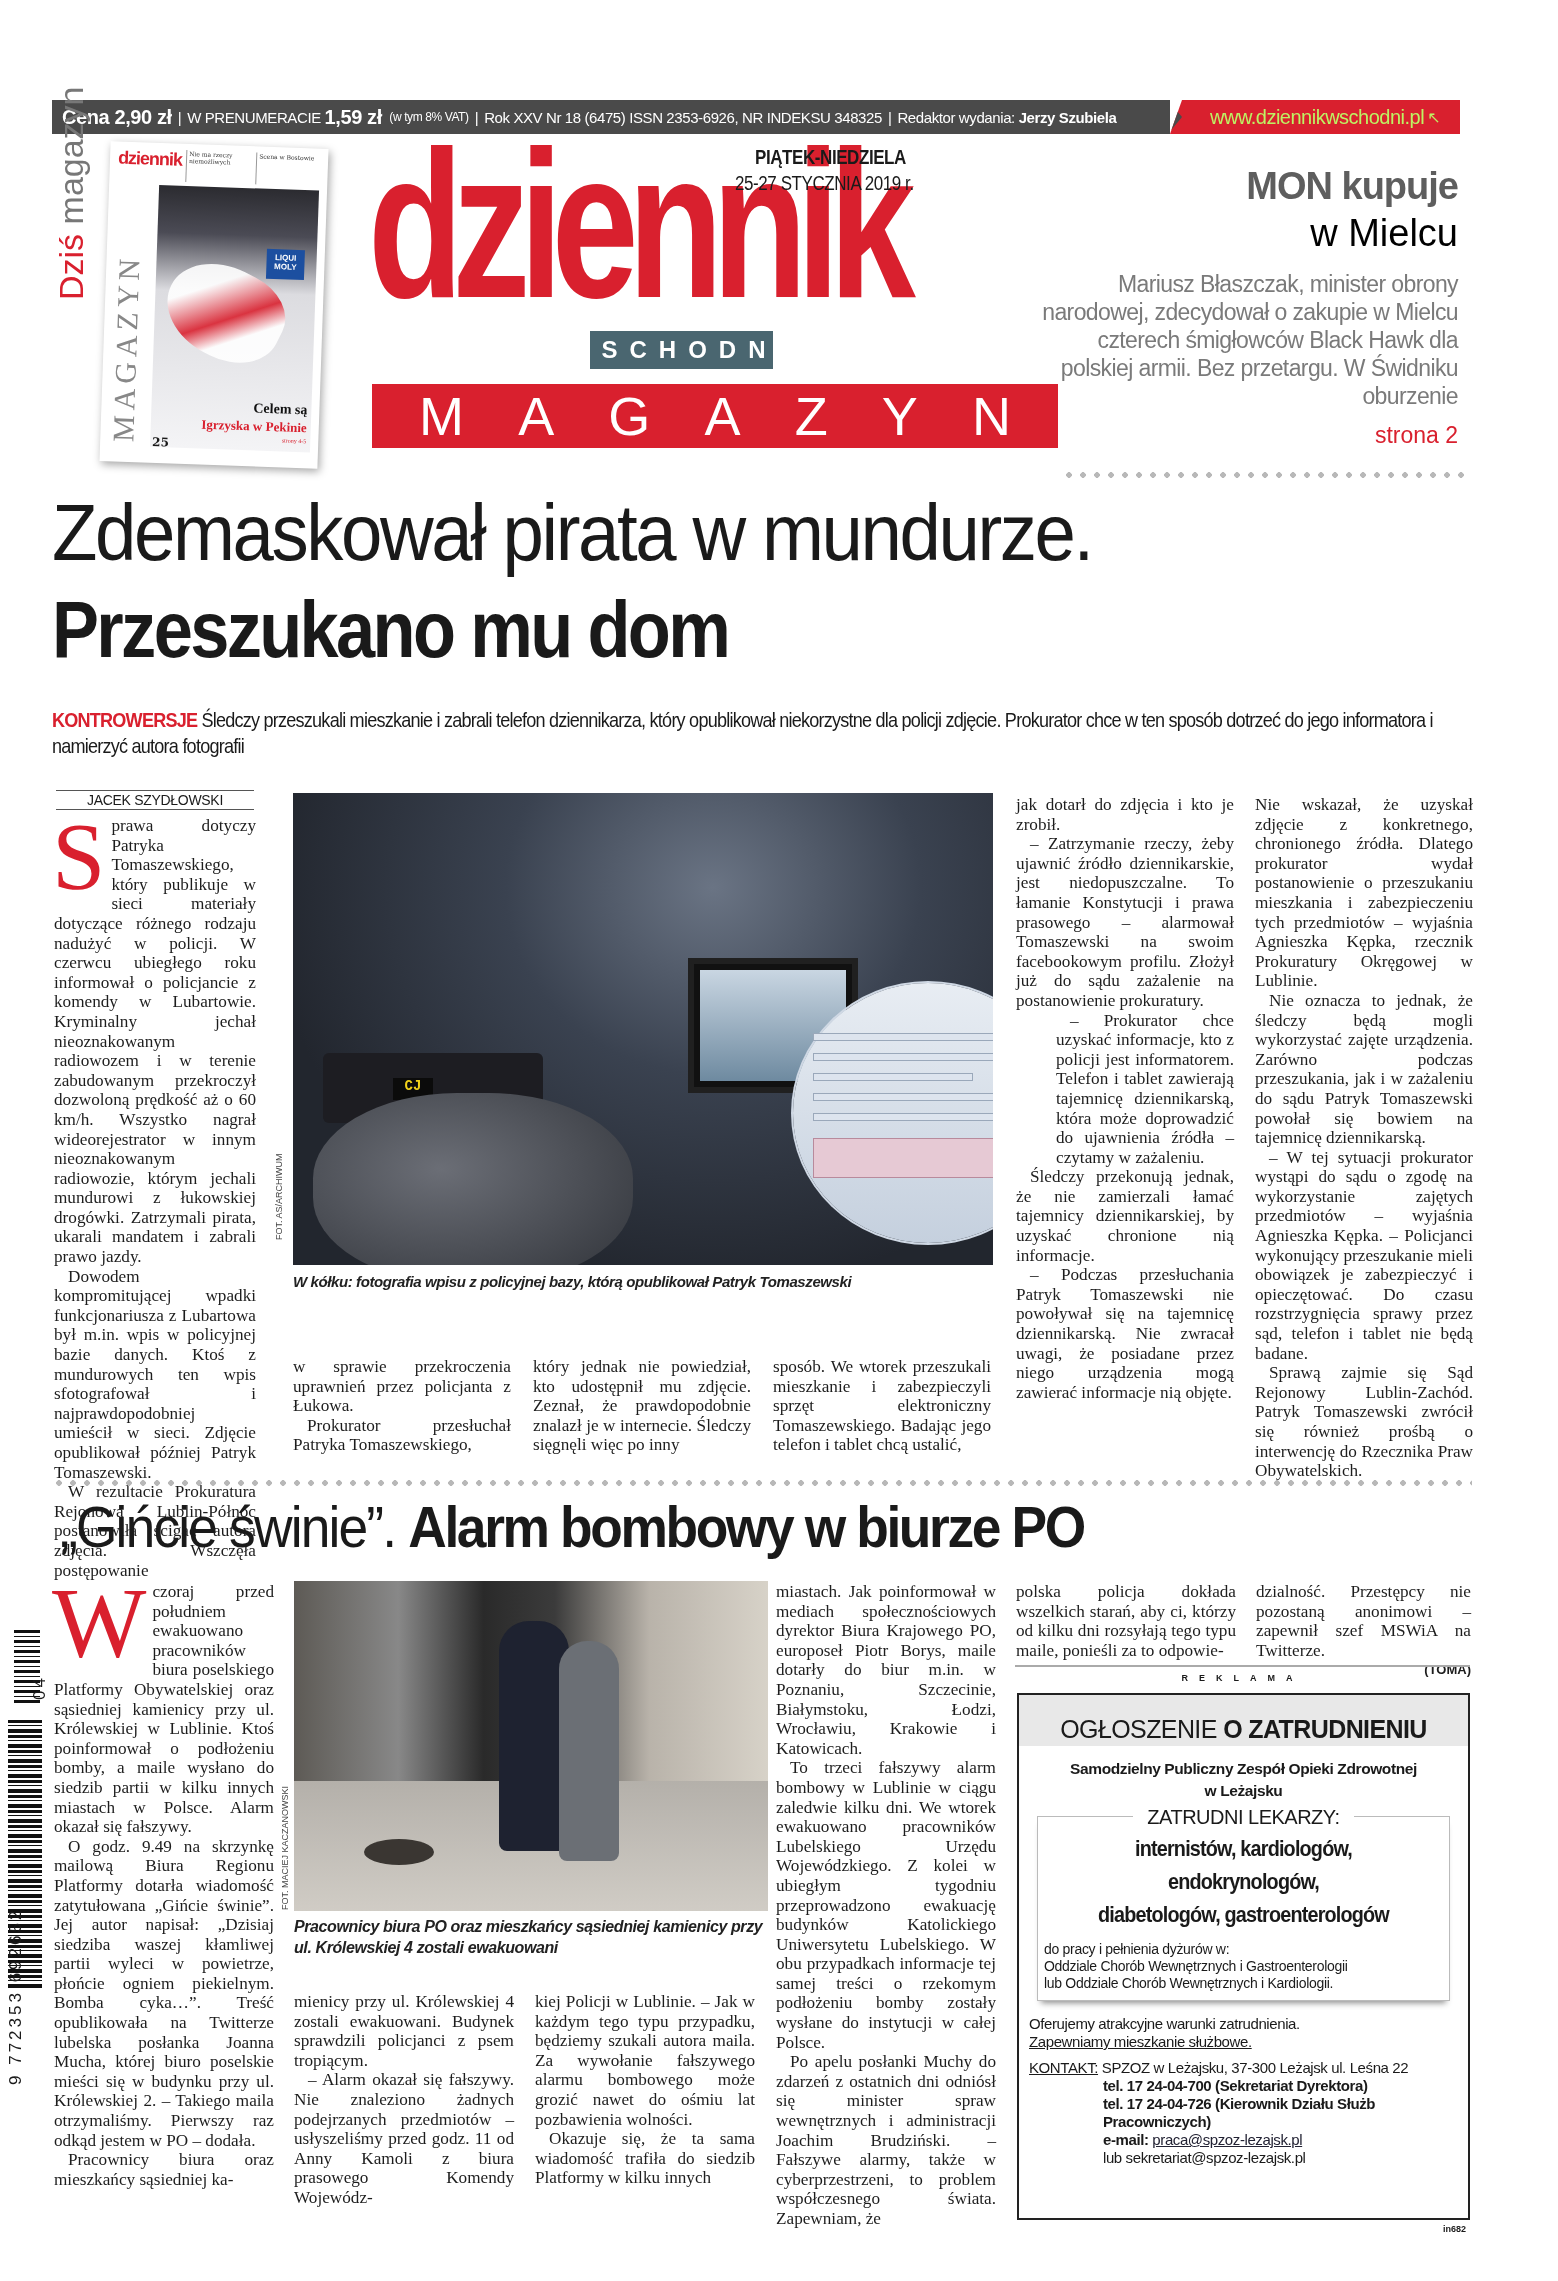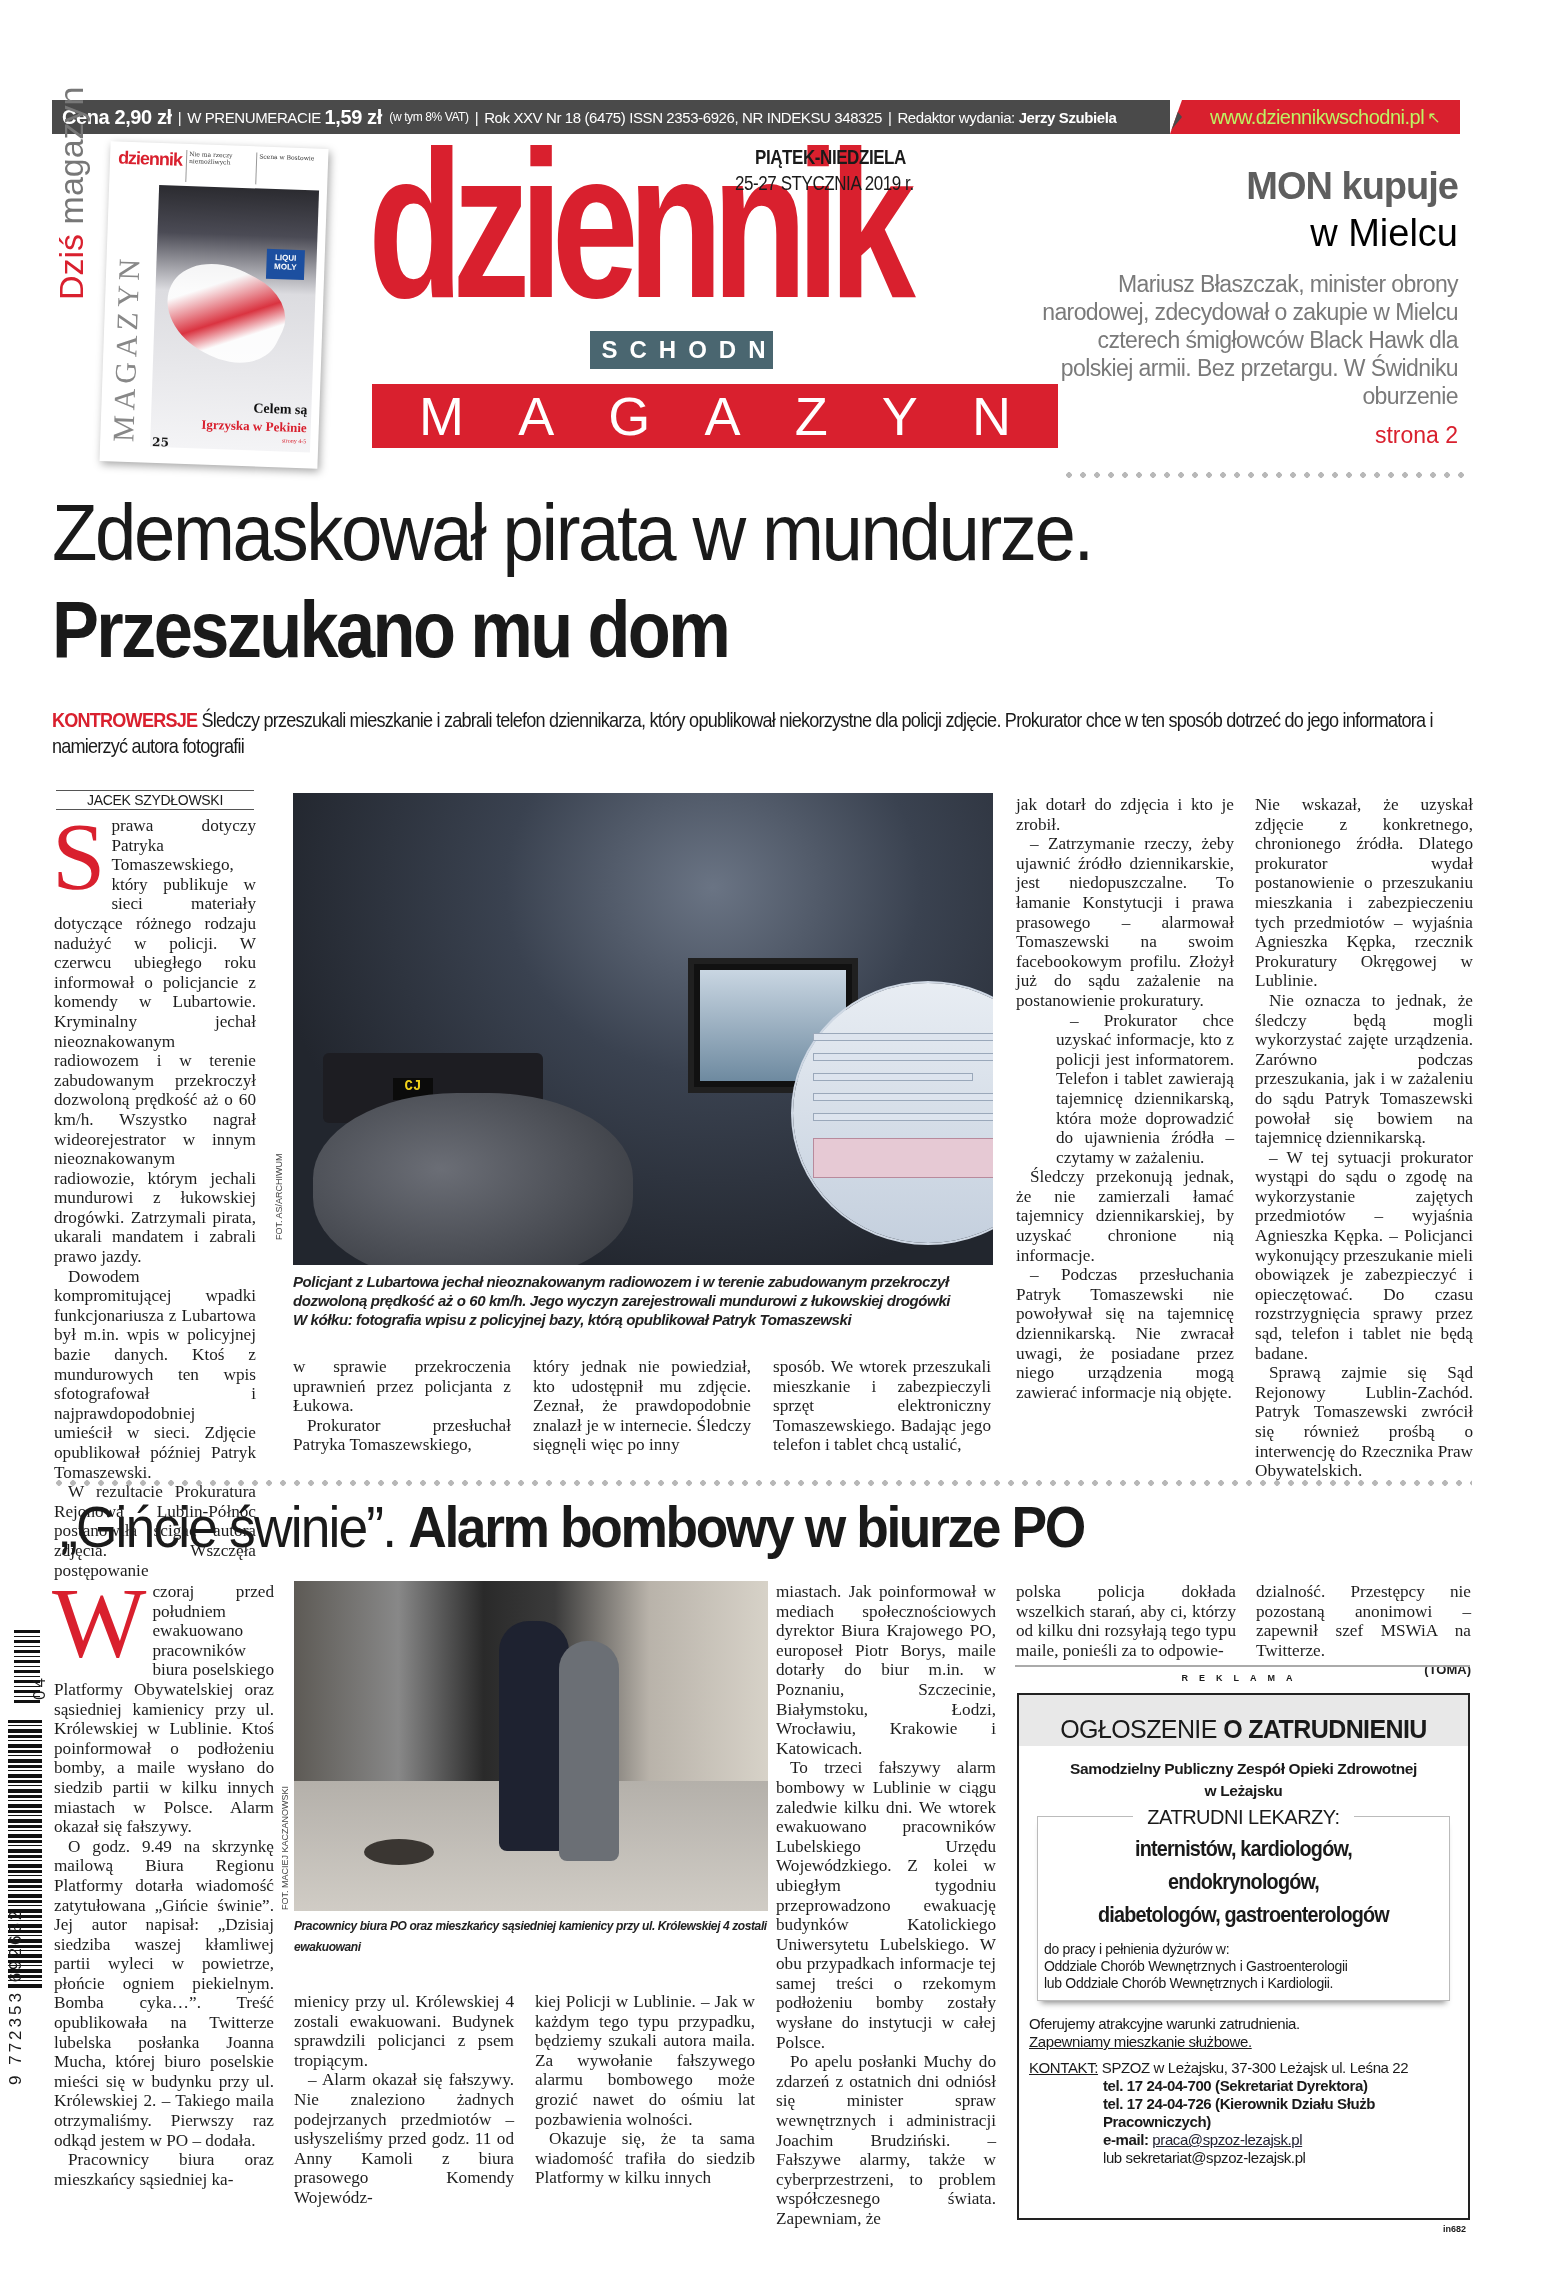--- a/index.html
+++ b/index.html
@@ -183,21 +183,20 @@
     <div class="row" style="top:50px;width:200px"></div>
     <div class="row" style="top:70px;width:220px"></div>
     <div class="row" style="top:90px;width:160px"></div>
     <div class="row" style="top:110px;width:230px"></div>
     <div class="row" style="top:130px;width:200px"></div>
     <div class="pink"></div>
   </div>
 </div>
 <div class="credit" style="left:274px;top:1240px">FOT. AS/ARCHIWUM</div>
 <div class="abs cap" style="left:293px;top:1272px;width:700px">
-  <div>Policjant z Lubartowa jechał nieoznakowanym radiowozem i w terenie zabudowanym przekroczył dozwoloną prędkość aż o 60 km/h. Jego wyczyn zarejestrowali mundurowi z łukowskiej drogówki</div>
   <div>W kółku: fotografia wpisu z policyjnej bazy, którą opublikował Patryk Tomaszewski</div>
 </div>
 
 <div class="abs col" style="left:293px;top:1357px;width:218px">
   <p class="noind">w sprawie przekroczenia uprawnień przez policjanta z Łukowa.</p>
   <p>Prokurator przesłuchał Patryka Tomaszewskiego,</p>
 </div>
 <div class="abs col" style="left:533px;top:1357px;width:218px">
   <p class="noind">który jednak nie powiedział, kto udostępnił mu zdjęcie. Zeznał, że prawdopodobnie znalazł je w internecie. Śledczy sięgnęli więc po inny</p>
 </div>
@@ -231,21 +230,21 @@
   <p>Pracownicy biura oraz mieszkańcy sąsiedniej ka-</p>
 </div>
 
 <div class="abs photo2">
   <div class="ground"></div>
   <div class="hatch"></div>
   <div class="cop"></div>
   <div class="lady"></div>
 </div>
 <div class="credit" style="left:280px;top:1910px">FOT. MACIEJ KACZANOWSKI</div>
-<div class="abs cap" style="left:294px;top:1916px;width:474px;font-size:12px;line-height:21px">Pracownicy biura PO oraz mieszkańcy sąsiedniej kamienicy przy ul. Królewskiej 4 zostali ewakuowani</div>
+<div class="abs cap" style="left:294px;top:1916px;width:474px;font-size:16px;line-height:21px">Pracownicy biura PO oraz mieszkańcy sąsiedniej kamienicy przy ul. Królewskiej 4 zostali ewakuowani</div>
 
 <div class="abs col" style="left:294px;top:1992px;width:220px">
   <p class="noind">mienicy przy ul. Królewskiej 4 zostali ewakuowani. Budynek sprawdzili policjanci z psem tropiącym.</p>
   <p>– Alarm okazał się fałszywy. Nie znaleziono żadnych podejrzanych przedmiotów – usłyszeliśmy przed godz. 11 od Anny Kamoli z biura prasowego Komendy Wojewódz-</p>
 </div>
 <div class="abs col" style="left:535px;top:1992px;width:220px">
   <p class="noind">kiej Policji w Lublinie. – Jak w każdym tego typu przypadku, będziemy szukali autora maila. Za wywołanie fałszywego alarmu bombowego może grozić nawet do ośmiu lat pozbawienia wolności.</p>
   <p>Okazuje się, że ta sama wiadomość trafiła do siedzib Platformy w kilku innych</p>
 </div>
 <div class="abs col" style="left:776px;top:1582px;width:220px">

